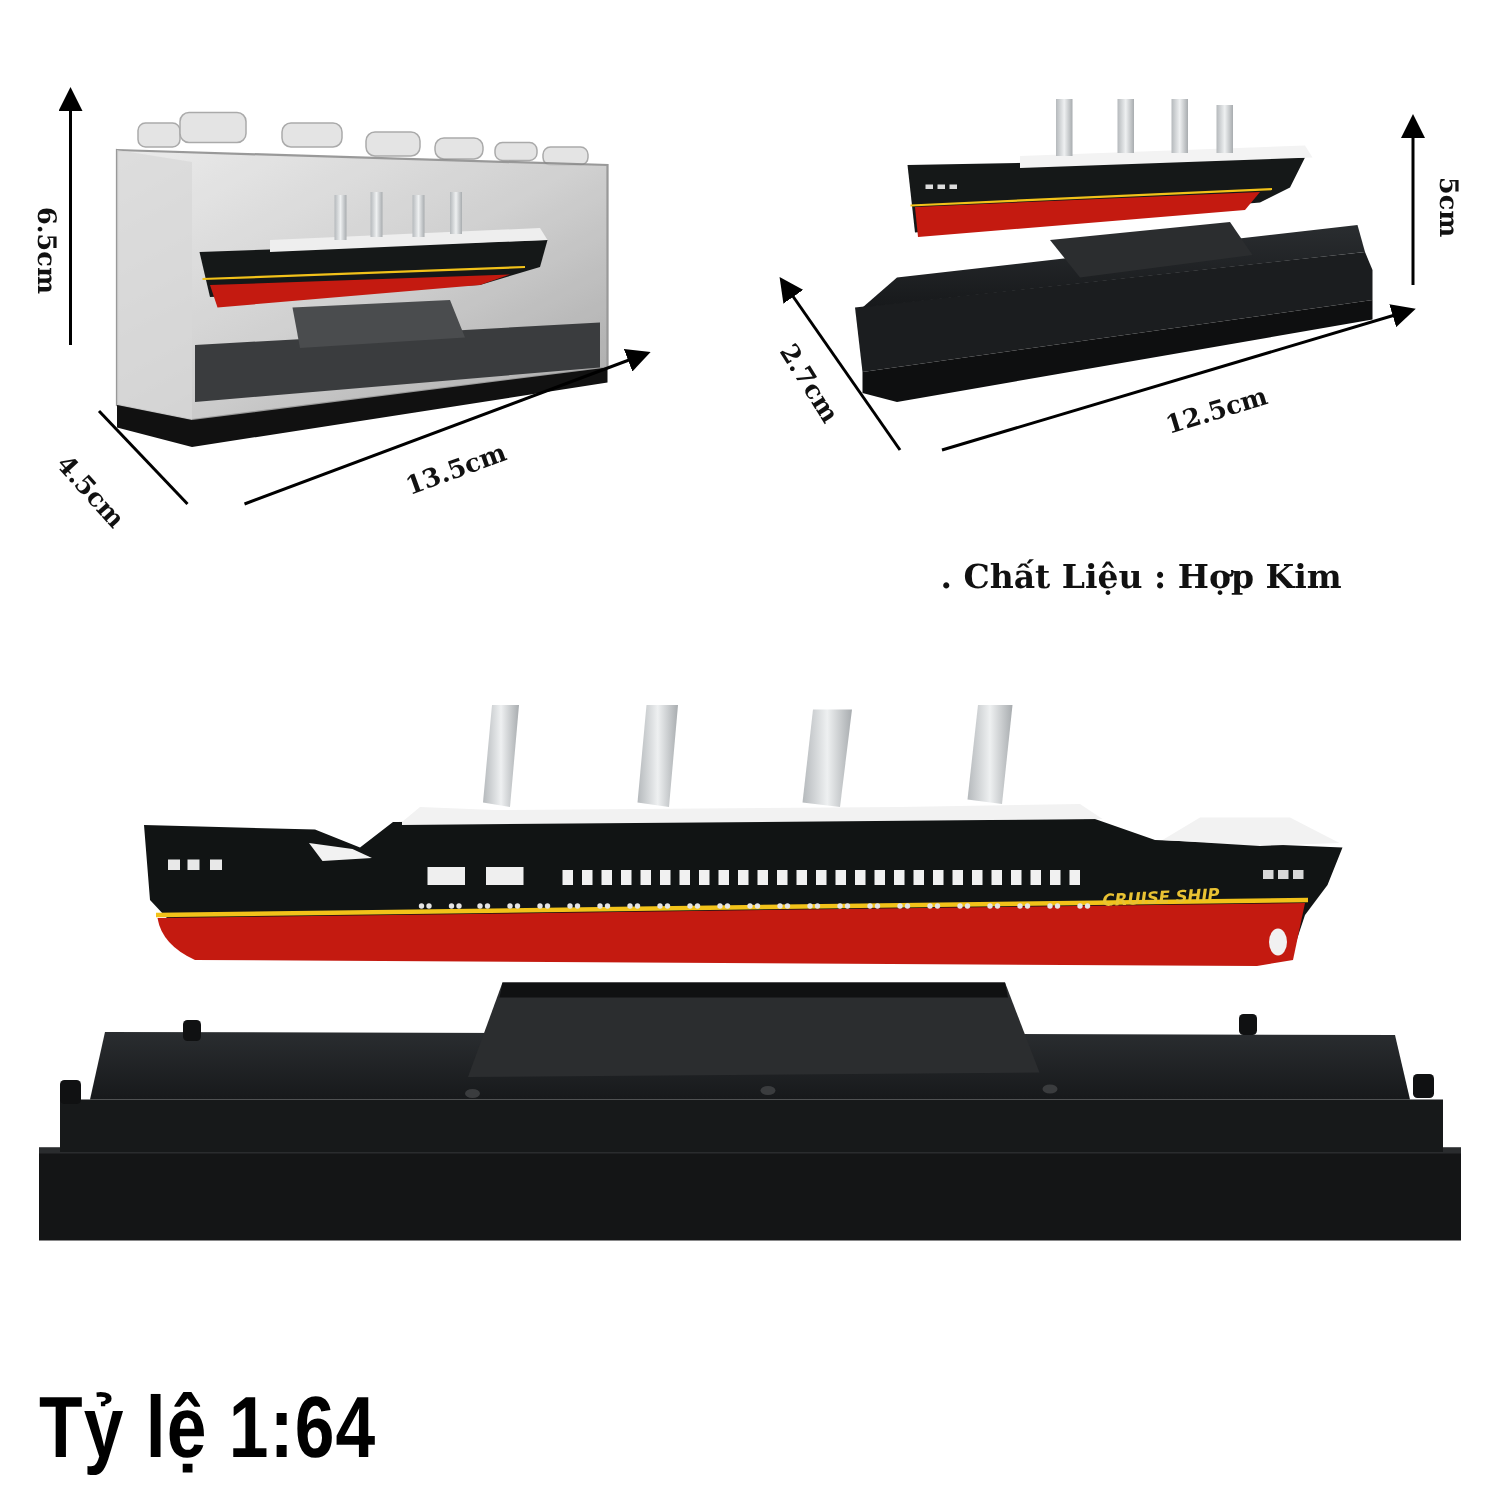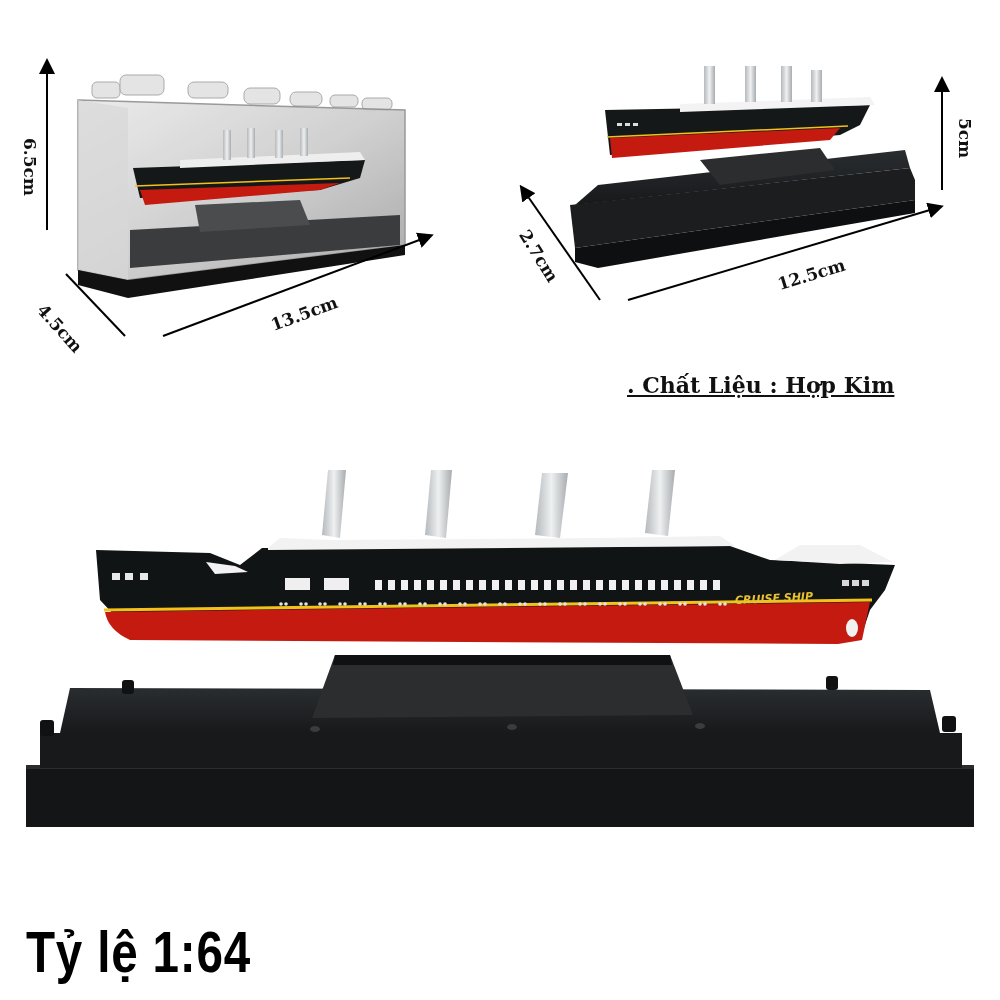--- a/index.html
+++ b/index.html
@@ -1,19 +1,19 @@
 <!DOCTYPE html>
 <html><head>
 <meta charset="utf-8">
 <style>
   html,body{margin:0;padding:0;background:#ffffff;}
   body{width:1000px;height:1000px;position:relative;overflow:hidden;font-family:"DejaVu Serif",serif;}
   .abs{position:absolute;}
   .dim{font-family:"DejaVu Serif",serif;font-weight:bold;font-size:17px;color:#111;white-space:nowrap;}
-  .material{font-family:"DejaVu Serif",serif;font-weight:bold;font-size:22px;color:#111;text-decoration:underline;}
+  .material{font-family:"DejaVu Serif",serif;font-weight:bold;font-size:22px;color:#111;}
   .scale{font-family:"Liberation Sans",sans-serif;font-weight:bold;font-size:58px;color:#000;letter-spacing:1px;transform:scaleX(0.82);transform-origin:left top;}
   svg{position:absolute;left:0;top:0;}
 </style>
 </head>
 <body>
 
 <svg width="1000" height="1000" viewBox="0 0 1000 1000">
   <defs>
     <marker id="ah" markerWidth="8" markerHeight="8" refX="6" refY="4" orient="auto">
       <path d="M0,0 L8,4 L0,8 Z" fill="#000"></path>

